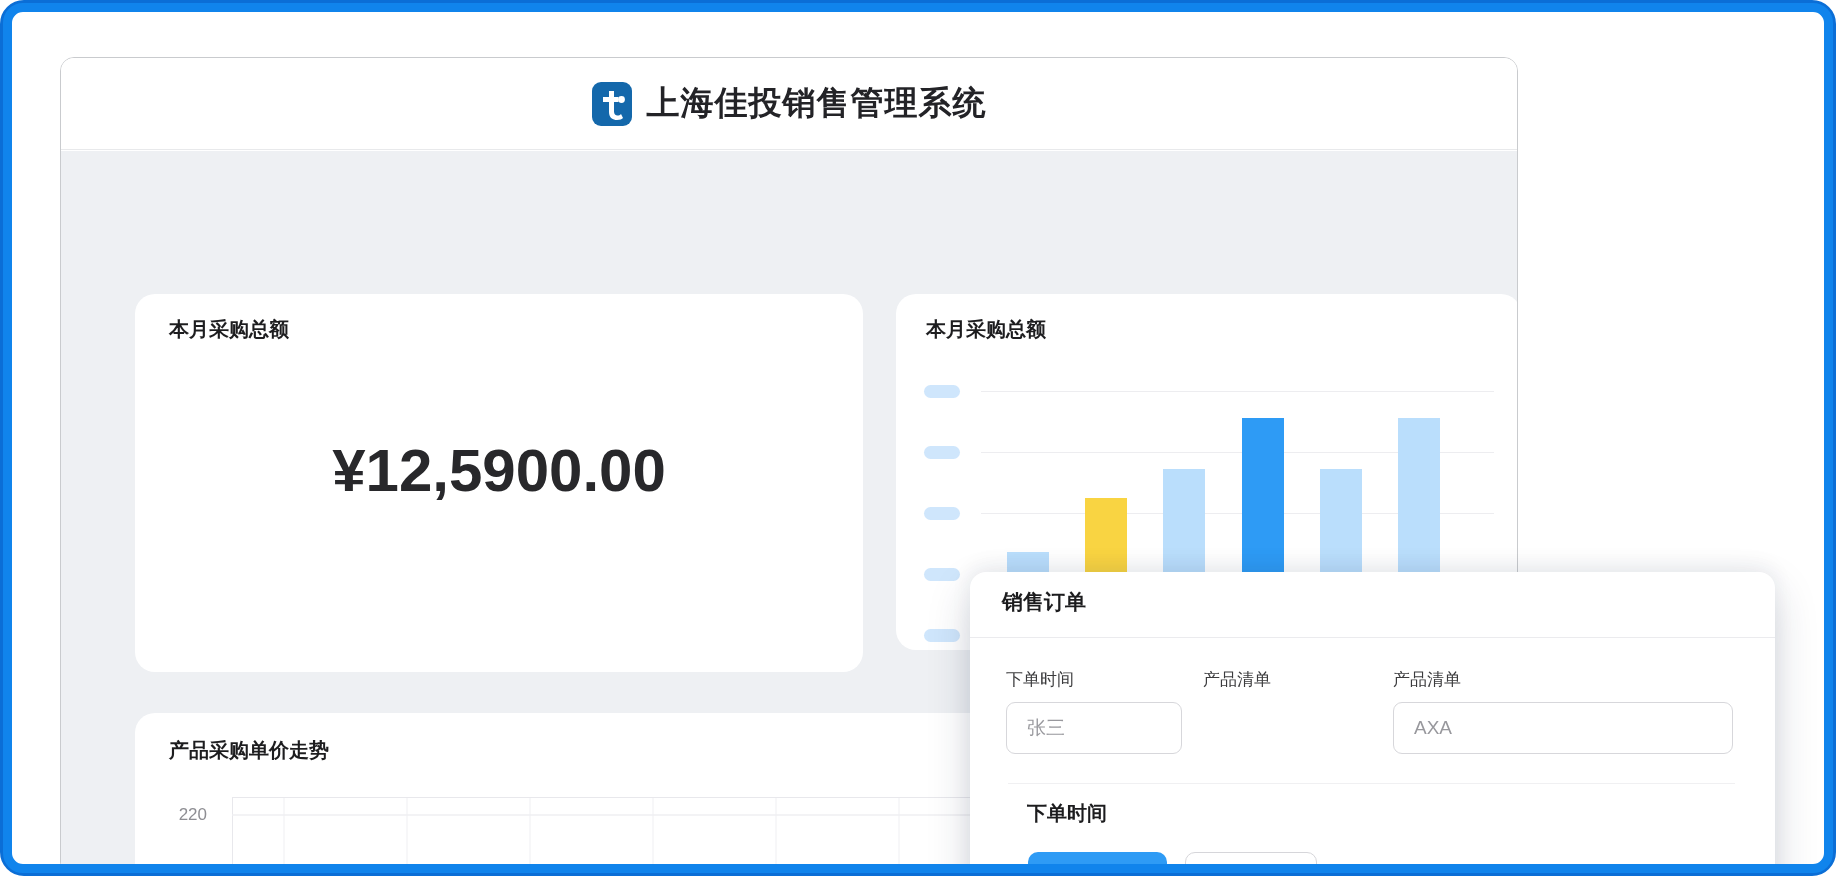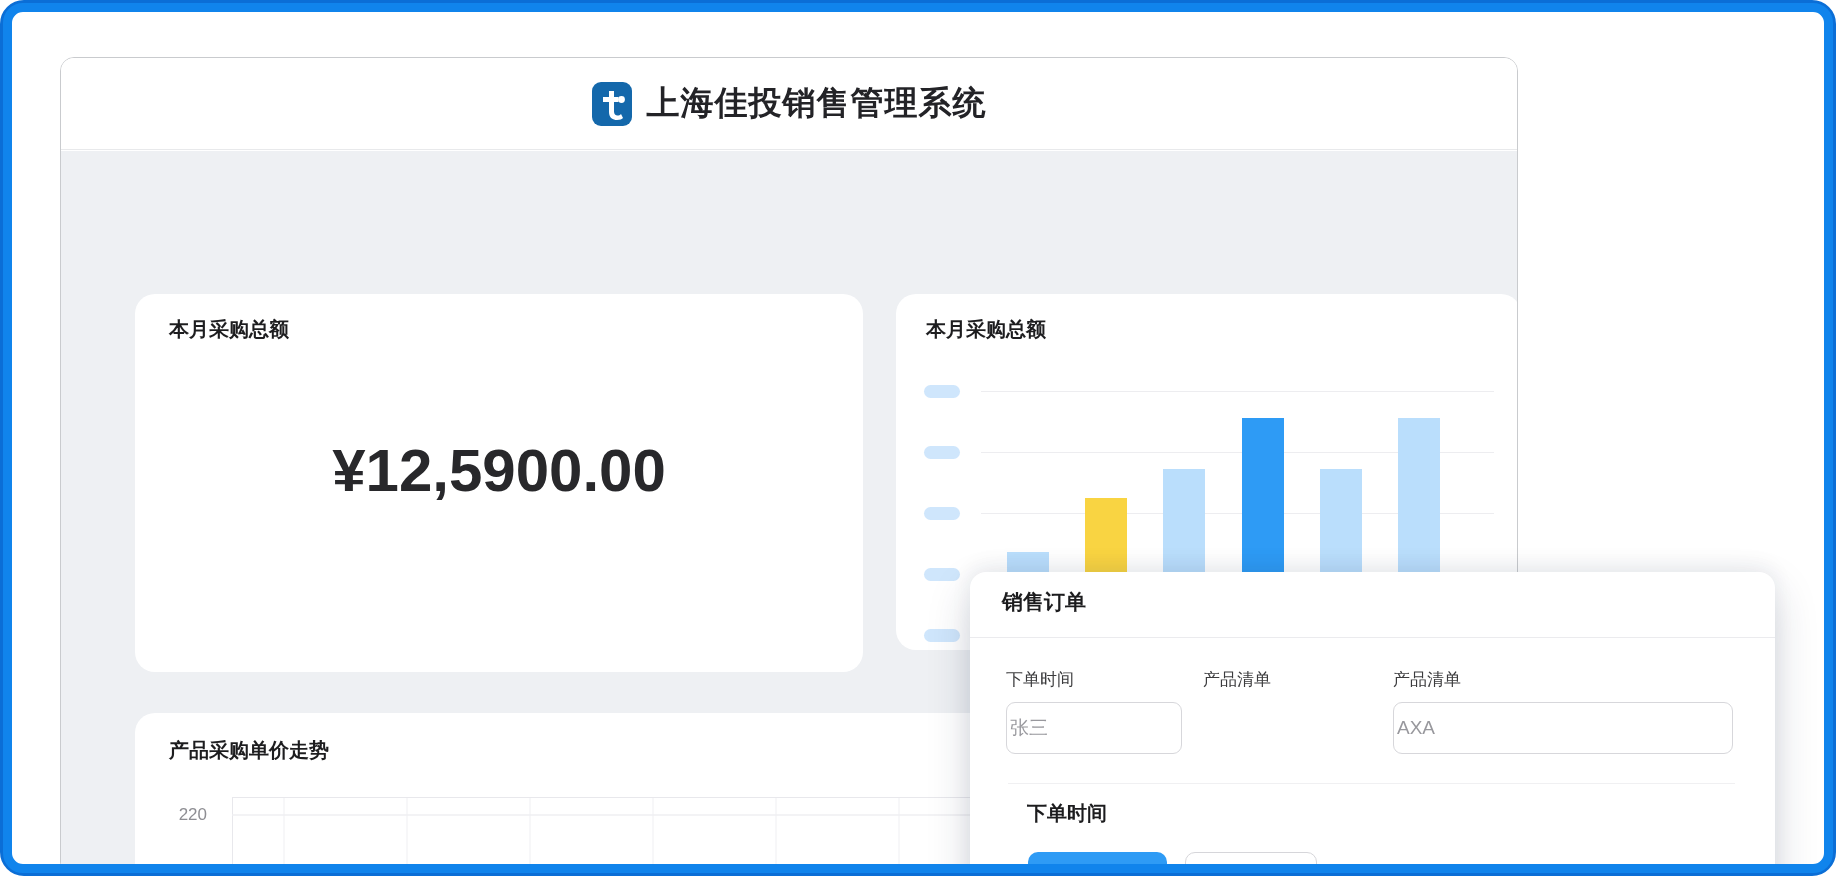--- a/index.html
+++ b/index.html
@@ -45,21 +45,21 @@
   
   .order-card { position:absolute; left:970px; top:572px; width:805px; height:330px;
                 background:#fff; border-radius:16px; z-index:10;
                 box-shadow:0 -6px 20px rgba(30,40,70,.07), 0 18px 44px rgba(30,40,70,.18); }
   .order-title { position:absolute; left:32px; top:16px; font-size:21px; font-weight:600; color:#1c1c1e; }
   .order-divider { position:absolute; left:0; right:0; top:65px; height:1px; background:#ebebee; }
   .field { position:absolute; top:96px; }
   .field-label { font-size:17px; font-weight:500; color:#3b3b3d; display:block; }
   .field input { display:block; margin-top:11px; height:52px; width:100%;
                  border:1.5px solid #d7d7db; border-radius:9px; background:#fff;
-                 font-family:inherit; font-size:19px; color:#98989d; padding:0 0 0 3px; outline:none; }
+                 font-family:inherit; font-size:19px; color:#98989d; padding:0 0 0 20px; outline:none; }
   .order-divider2 { position:absolute; left:38px; right:40px; top:211px; height:1px; background:#f0f0f2; }
   .section-title { position:absolute; left:57px; top:228px; font-size:20px; font-weight:600; color:#1c1c1e; }
   .btn { position:absolute; top:280px; height:46px; border-radius:10px 10px 0 0; border:none; cursor:pointer; }
   .btn-primary { left:58px; width:139px; }
   .btn-secondary { left:215px; width:132px; background:#fff; border:1.5px solid #d6d6da; }
 </style>
 </head>
 <body>
 
 <div class="page">

